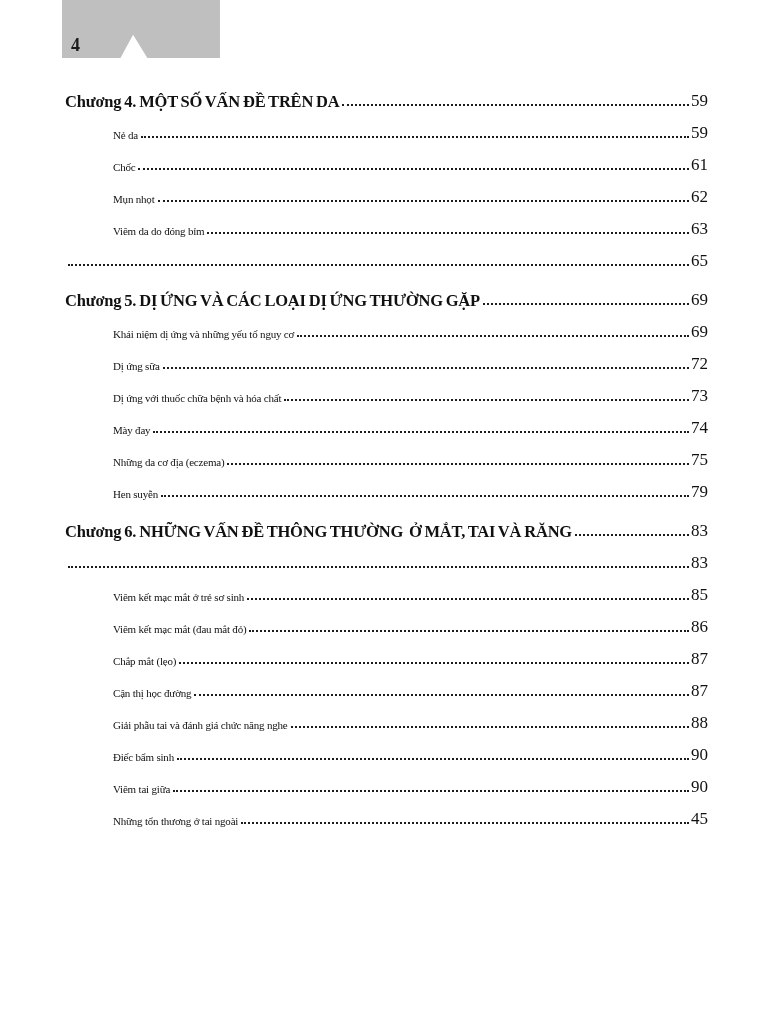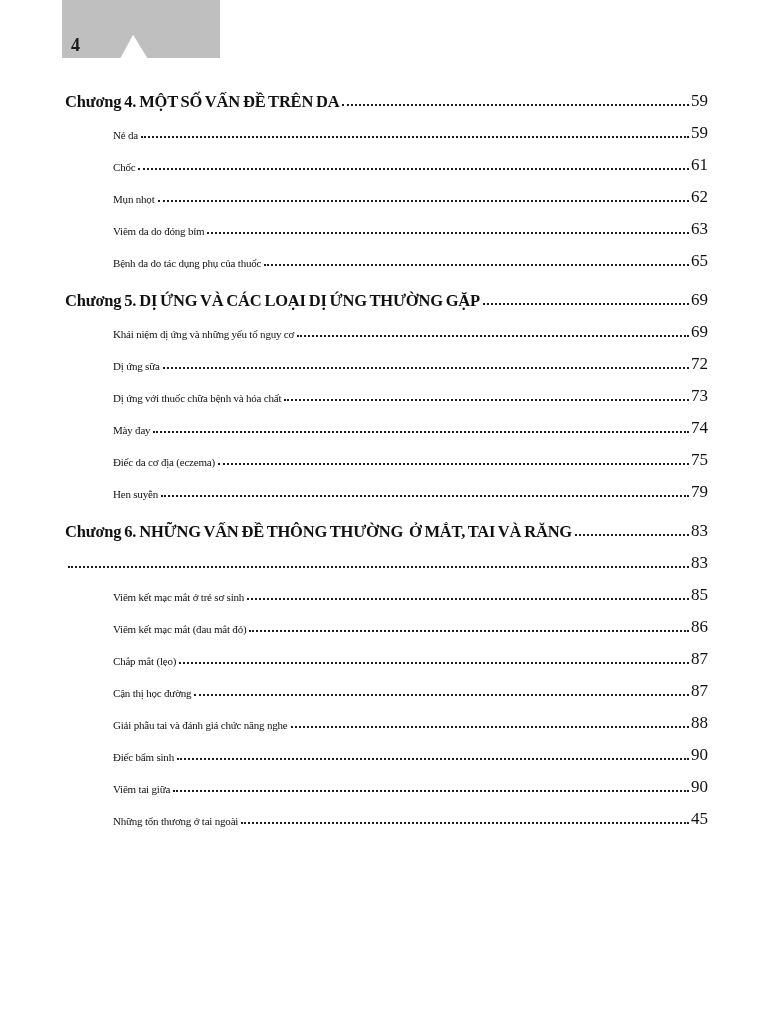--- a/index.html
+++ b/index.html
@@ -111,21 +111,20 @@
       <span class="title">Mụn nhọt</span>
       <span class="leader"></span>
       <span class="pageno">62</span>
     </div>
     <div class="row item">
       <span class="title">Viêm da do đóng bỉm</span>
       <span class="leader"></span>
       <span class="pageno">63</span>
     </div>
     <div class="row item">
-      <span class="title">Bệnh da do tác dụng phụ của thuốc</span>
       <span class="leader"></span>
       <span class="pageno">65</span>
     </div>
     <div class="row chapter">
       <span class="title">Chương 5. DỊ ỨNG VÀ CÁC LOẠI DỊ ỨNG THƯỜNG GẶP</span>
       <span class="leader"></span>
       <span class="pageno">69</span>
     </div>
     <div class="row item">
       <span class="title">Khái niệm dị ứng và những yếu tố nguy cơ</span>
@@ -141,21 +140,21 @@
       <span class="title">Dị ứng với thuốc chữa bệnh và hóa chất</span>
       <span class="leader"></span>
       <span class="pageno">73</span>
     </div>
     <div class="row item">
       <span class="title">Mày đay</span>
       <span class="leader"></span>
       <span class="pageno">74</span>
     </div>
     <div class="row item">
-      <span class="title">Điếc da cơ địa (eczema)</span>
+      <span class="title">Những da cơ địa (eczema)</span>
       <span class="leader"></span>
       <span class="pageno">75</span>
     </div>
     <div class="row item">
       <span class="title">Hen suyễn</span>
       <span class="leader"></span>
       <span class="pageno">79</span>
     </div>
     <div class="row chapter">
       <span class="title">Chương 6. NHỮNG VẤN ĐỀ THÔNG THƯỜNG  Ở MẮT, TAI VÀ RĂNG</span>

